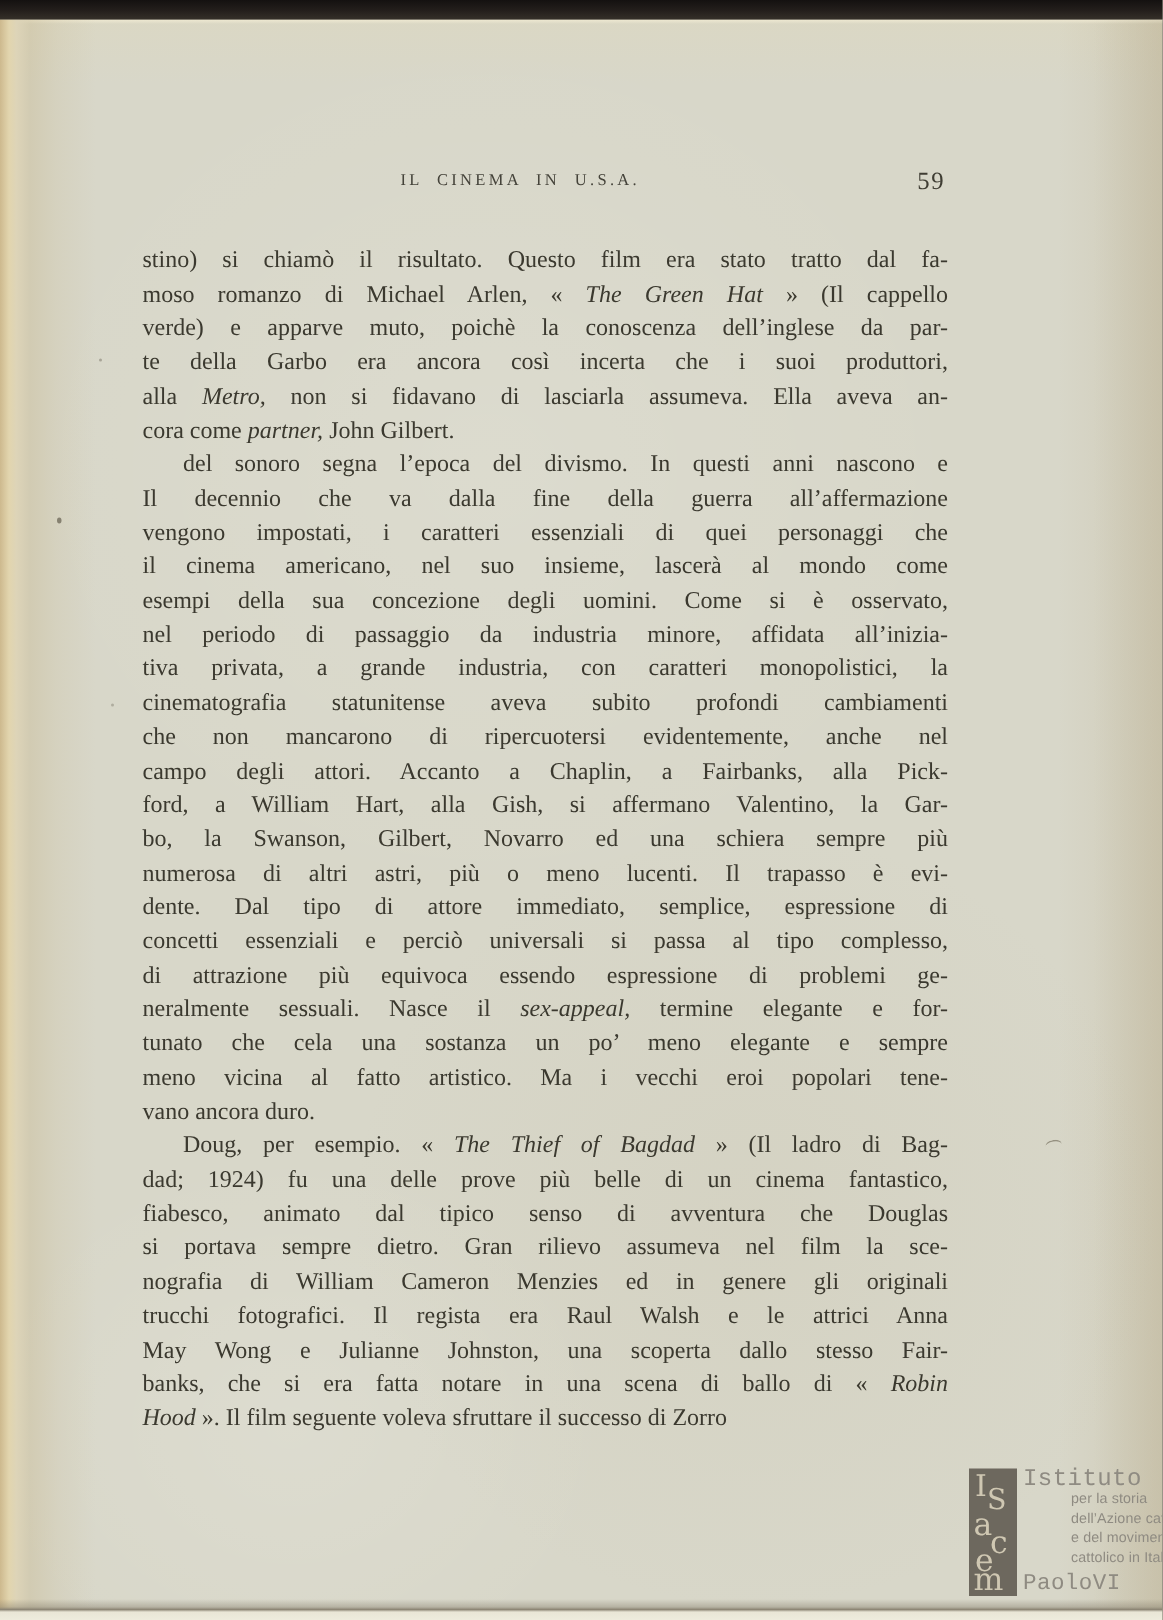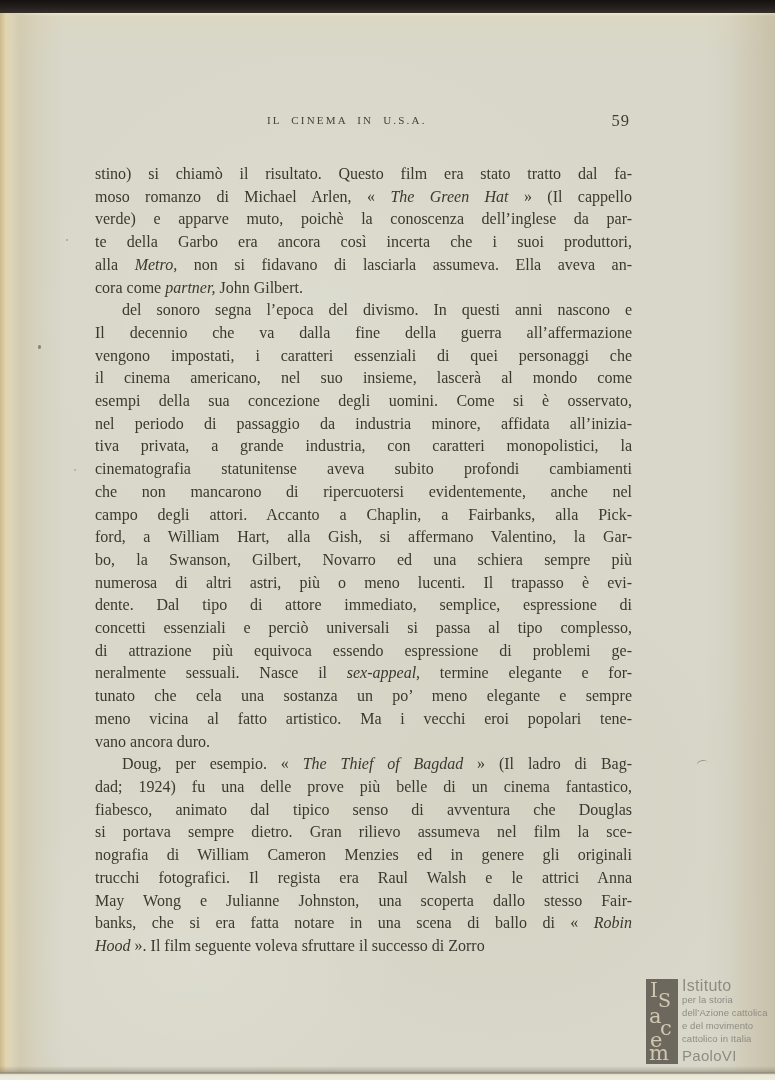--- a/index.html
+++ b/index.html
@@ -88,22 +88,22 @@
   .wm-letter.l0 { left: 4px;  top: 1px;  font-size: 20px; }
   .wm-letter.l1 { left: 12px; top: 12px; font-size: 19px; }
   .wm-letter.l2 { left: 3px;  top: 27px; }
   .wm-letter.l3 { left: 14px; top: 39px; }
   .wm-letter.l4 { left: 4px;  top: 51px; }
   .wm-letter.l5 { left: 3px;  top: 64px; }
   .wm-text {
     position: absolute; left: 36px; top: 2px; width: 94px;
     color: #8f8b82; font-family: "Liberation Sans", sans-serif;
   }
-  .wm-big   { font-size: 16px; line-height: 16px; letter-spacing: 0.3px; }
-  .wm-small { font-size: 9.5px; line-height: 12.9px; letter-spacing: 0.1px; white-space: nowrap; }
+  .wm-big   { font-size: 16px; line-height: 16px; letter-spacing: 0.3px; font-family: Liberation Mono, monospace; }
+  .wm-small { font-size: 9.5px; line-height: 12.9px; letter-spacing: 0.1px; white-space: nowrap; margin-left: 32px; }
   .wm-paolo { margin-top: 2px; font-size: 15px; }
 
   
   .speck { position: absolute; background: rgba(70,62,48,0.55); border-radius: 50%; }
   .speck.s1 { left: 38px; top: 332px; width: 3px; height: 4px; }
   .speck.s2 { left: 66px; top: 226px; width: 2px; height: 2px; opacity: .6; }
   .speck.s3 { left: 74px; top: 456px; width: 2px; height: 2px; opacity: .5; }
   .scratch {
     position: absolute; left: 697px; top: 747px; width: 11px; height: 6px;
     border-top: 1.5px solid rgba(95,87,70,0.55); border-radius: 50%;

